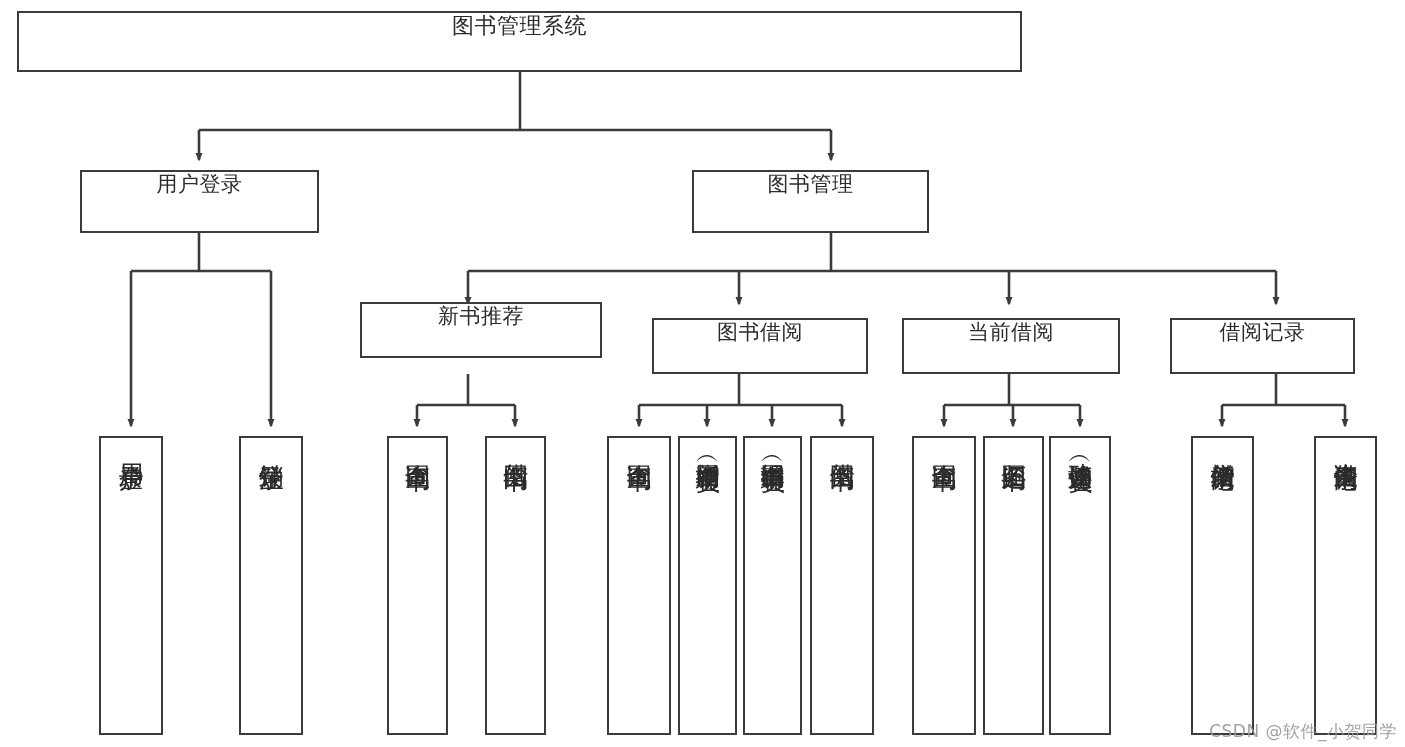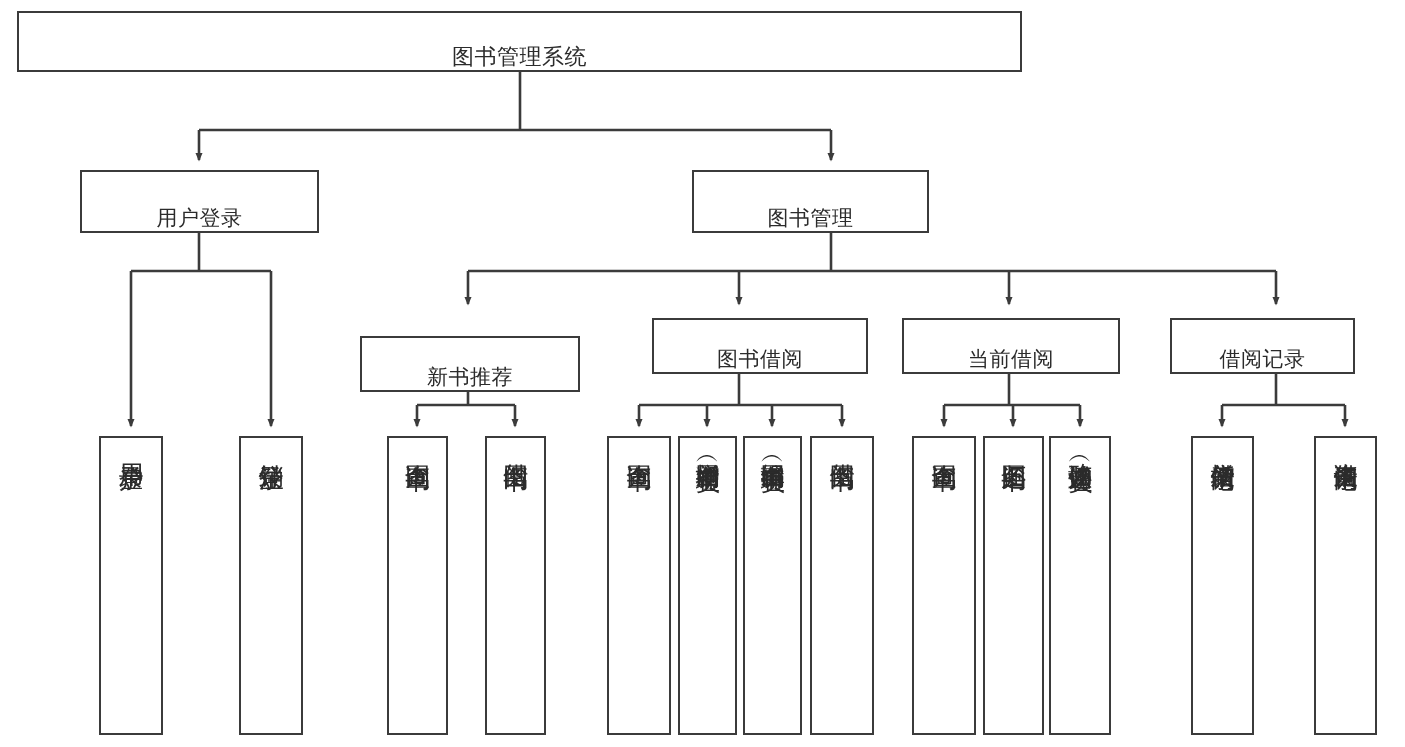--- a/index.html
+++ b/index.html
@@ -26,21 +26,21 @@
     width: 1405px;
     height: 747px;
     pointer-events: none;
   }
   .node {
     position: absolute;
     box-sizing: border-box;
     background: #ffffff;
     border: 2px solid #3b3b3b;
     display: flex;
-    align-items: flex-end;
+    align-items: flex-start;
     justify-content: center;
     color: #2b2b2b;
   }
   .node-label {
     display: block;
     text-align: center;
     line-height: 1.18;
     color: #2b2b2b;
   }
   
@@ -139,21 +139,21 @@
     <span class="node-label">图书管理系统</span>
   </div>
 
   <div class="node horiz" style="left:80px; top:170px; width:239px; height:63px;">
     <span class="node-label">用户登录</span>
   </div>
   <div class="node horiz" style="left:692px; top:170px; width:237px; height:63px;">
     <span class="node-label">图书管理</span>
   </div>
 
-  <div class="node horiz" style="left:360px; top:336px; width:220px; height:56px;">
+  <div class="node horiz" style="left:360px; top:302px; width:242px; height:56px;">
     <span class="node-label">新书推荐</span>
   </div>
   <div class="node horiz" style="left:632px; top:318px; width:216px; height:56px;margin-left:20px;">
     <span class="node-label">图书借阅</span>
   </div>
   <div class="node horiz" style="left:902px; top:318px; width:218px; height:56px;">
     <span class="node-label">当前借阅</span>
   </div>
   <div class="node horiz" style="left:1170px; top:318px; width:185px; height:56px;">
     <span class="node-label">借阅记录</span>
@@ -196,14 +196,15 @@
     <span class="node-label">确认归还（管理员）</span>
   </div>
 
   <div class="node vert tall-text" style="left:1191px; top:436px; width:63px; height:299px;">
     <span class="node-label">新增借阅记录</span>
   </div>
   <div class="node vert tall-text" style="left:1314px; top:436px; width:63px; height:299px;">
     <span class="node-label">查询借阅记录</span>
   </div>
 
+  <div id="watermark">CSDN @软件_小贺同学</div>
 
 </div>
 
 </body></html>

